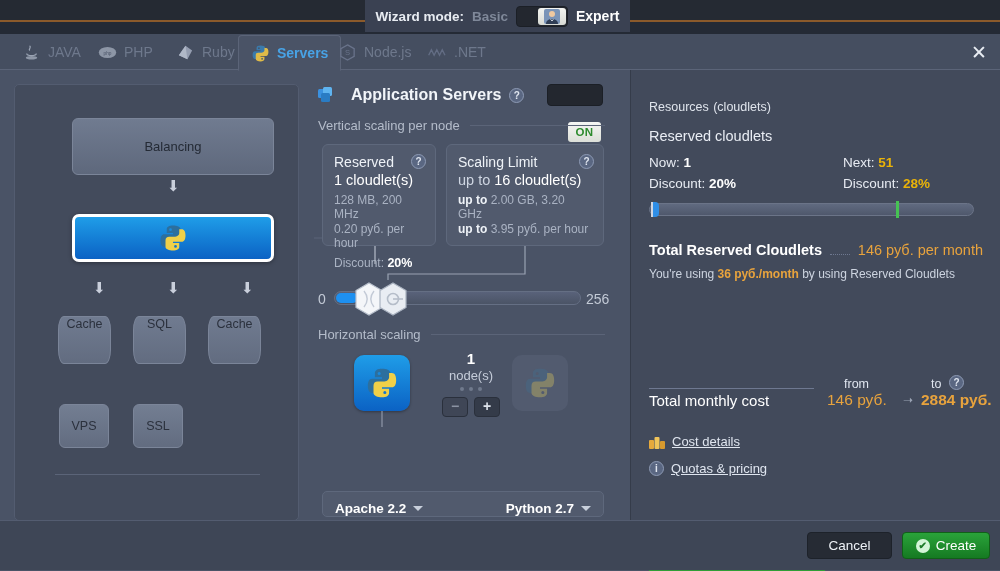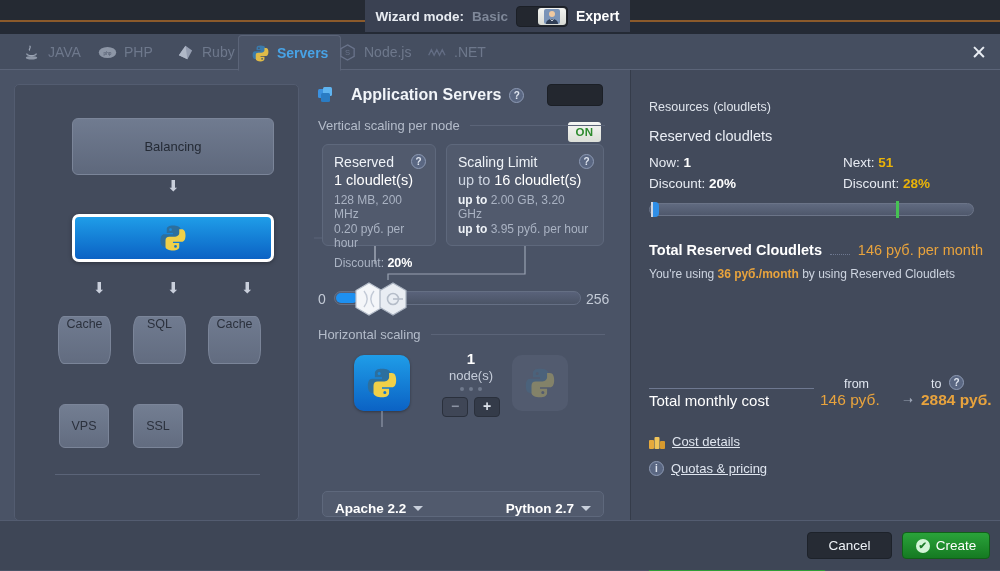--- a/index.html
+++ b/index.html
@@ -577,21 +577,21 @@
         </div>
 
         <div style="position:absolute; left:213px; top:307px; color:#dfe5ef; font-size:12.5px;">from</div>
         <div style="position:absolute; left:300px; top:307px; color:#dfe5ef; font-size:12.5px;">to</div>
         <span class="help" style="position:absolute; left:318px; top:305px;">?</span>
 
         <div class="solidrule" style="position:absolute; left:18px; top:318px; width:165px;"></div>
 
         <div style="position:absolute; left:18px; top:322px; color:#ffffff; font-size:15px;">Total monthly cost</div>
 
-        <div class="orange" style="position:absolute; left:189px; top:321px; font-size:15.5px;">146 руб.</div>
+        <div class="orange" style="position:absolute; left:196px; top:321px; font-size:15.5px;">146 руб.</div>
         <div style="position:absolute; left:272px; top:323px; color:#9aa3b4; font-size:12px;">➝</div>
         <div class="orange" style="position:absolute; left:290px; top:321px; font-size:15.5px; font-weight:bold;">2884 руб.</div>
 
         <div style="position:absolute; left:18px; top:364px; display:flex; align-items:center; gap:7px;">
           <svg width="16" height="14" viewBox="0 0 16 14">
             <rect x="0" y="5" width="5" height="9" rx="1" fill="#e6a93c"></rect>
             <rect x="5.5" y="2" width="5" height="12" rx="1" fill="#f0c45a"></rect>
             <rect x="11" y="6" width="5" height="8" rx="1" fill="#d89a2e"></rect>
           </svg>
           <span class="lnk">Cost details</span>

